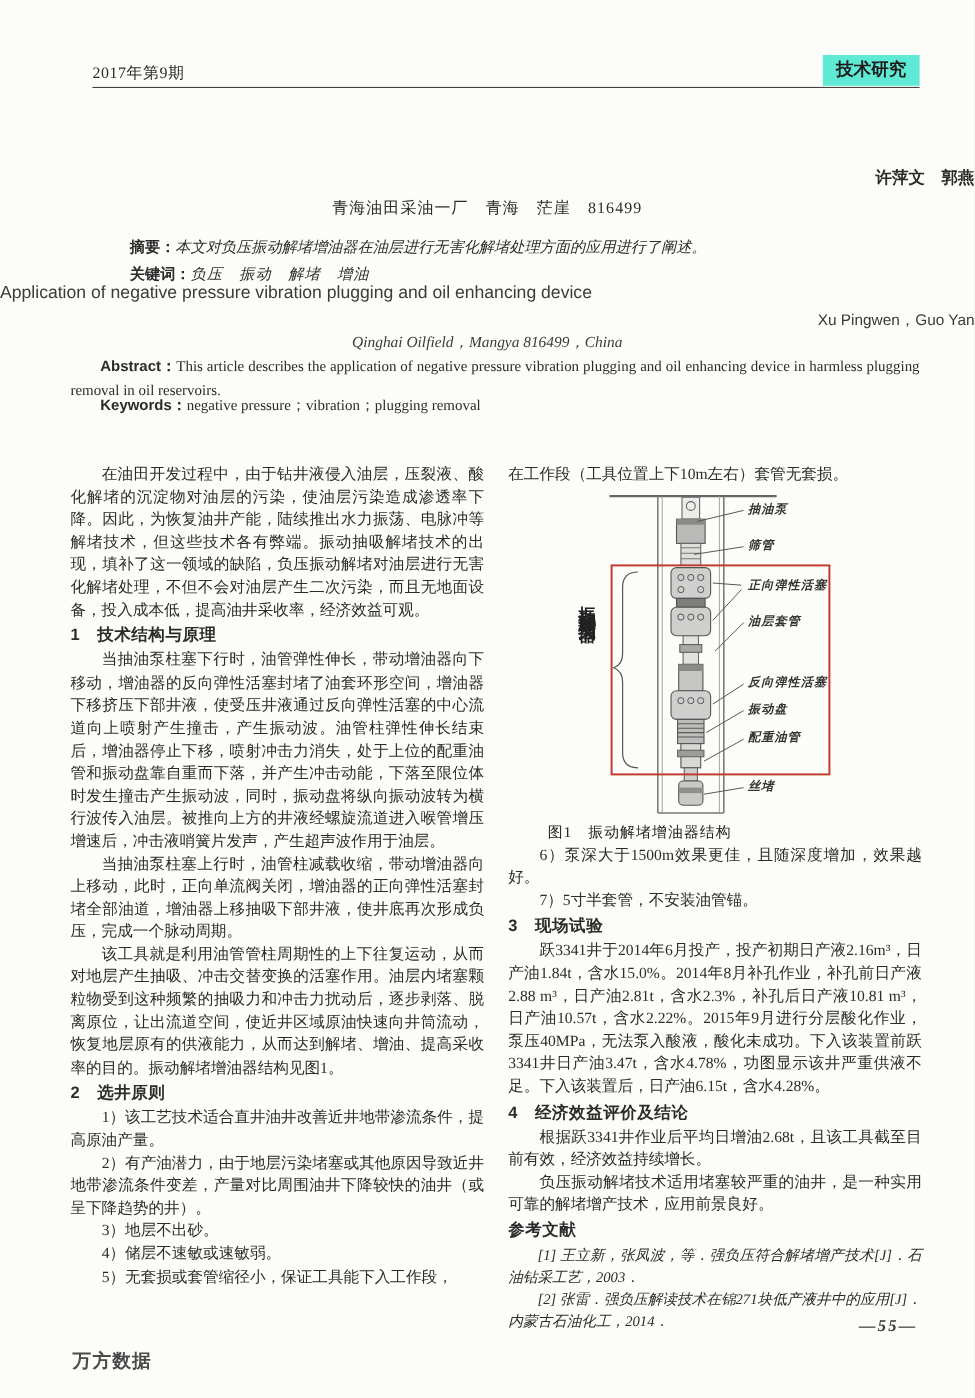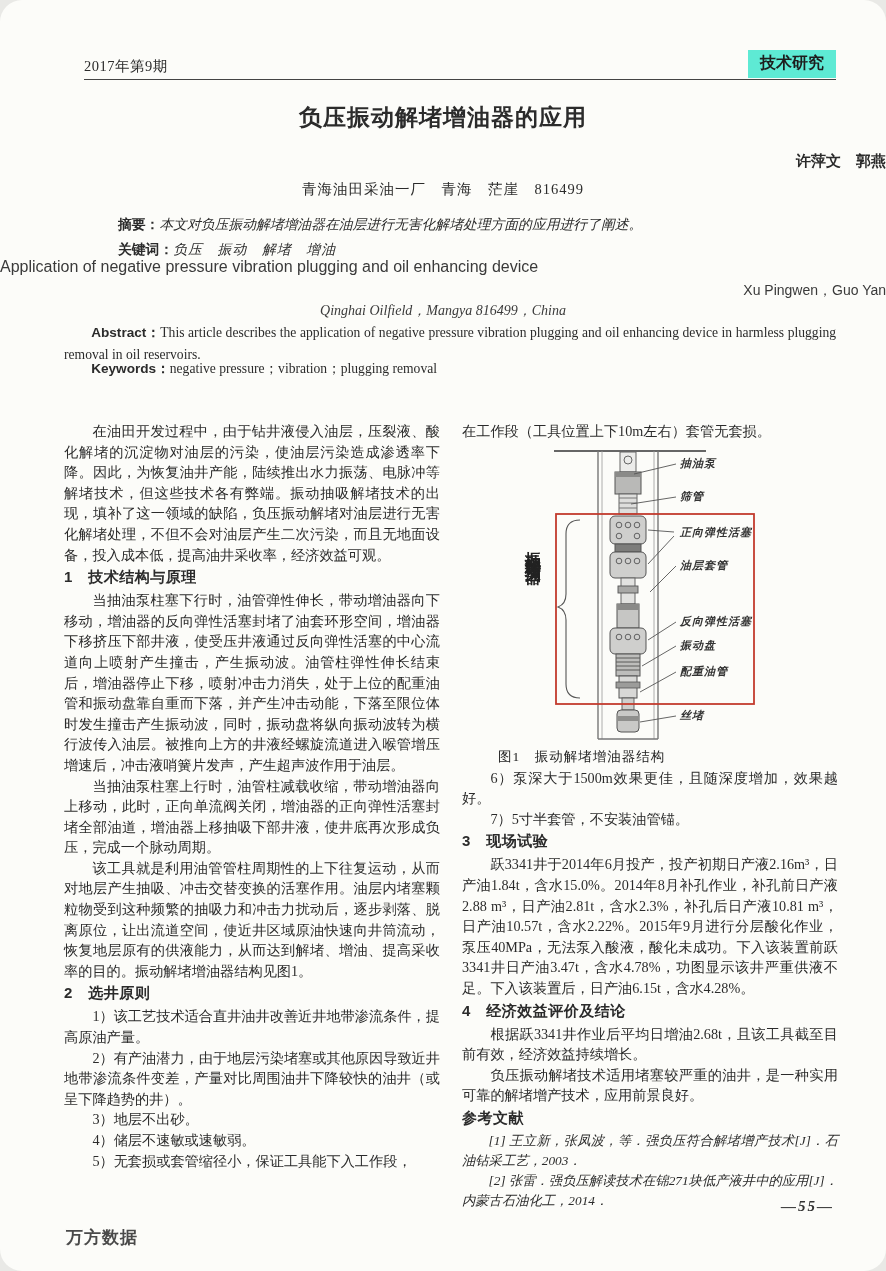--- a/index.html
+++ b/index.html
@@ -4,21 +4,20 @@
 <style>
   html,body{margin:0;padding:0;background:#e9e9e6;}
   .page{
     position:relative;
     width:886px;height:1271px;
     margin:0 auto;
     background:#fcfcf9;
     font-family:"Liberation Serif","DejaVu Serif",serif;
     color:#2b2b2b;
     overflow:hidden;
-    border-radius:22px;
   }
   
   .hdr{position:absolute;top:48px;left:84px;right:50px;height:30px;}
   .issue{position:absolute;left:0;bottom:2px;font-size:14.5px;letter-spacing:.5px;}
   .badge{
     position:absolute;right:0;bottom:0;
     background:#5eead4;color:#1d1d1d;
     font-family:"Liberation Sans","DejaVu Sans",sans-serif;
     font-weight:bold;font-size:16px;
     padding:3px 12px 4px;
@@ -95,21 +94,20 @@
 <body>
 
 <div class="page">
 
   <div class="hdr">
     <span class="issue">2017年第9期</span>
     <span class="badge">技术研究</span>
   </div>
   <div class="hdr-rule"></div>
 
-  <h1 class="title-cn">负压振动解堵增油器的应用</h1>
   <div class="authors-cn">许萍文　郭燕</div>
   <div class="affil-cn">青海油田采油一厂　青海　茫崖　816499</div>
 
   <p class="meta m1"><b>摘要：</b><span>本文对负压振动解堵增油器在油层进行无害化解堵处理方面的应用进行了阐述。</span></p>
   <p class="meta m2"><b>关键词：</b><span class="kw-spaced">负压　振动　解堵　增油</span></p>
 
   <div class="title-en">Application of negative pressure vibration plugging and oil enhancing device</div>
   <div class="authors-en">Xu Pingwen，Guo Yan</div>
   <div class="affil-en">Qinghai Oilfield，Mangya 816499，China</div>
 

